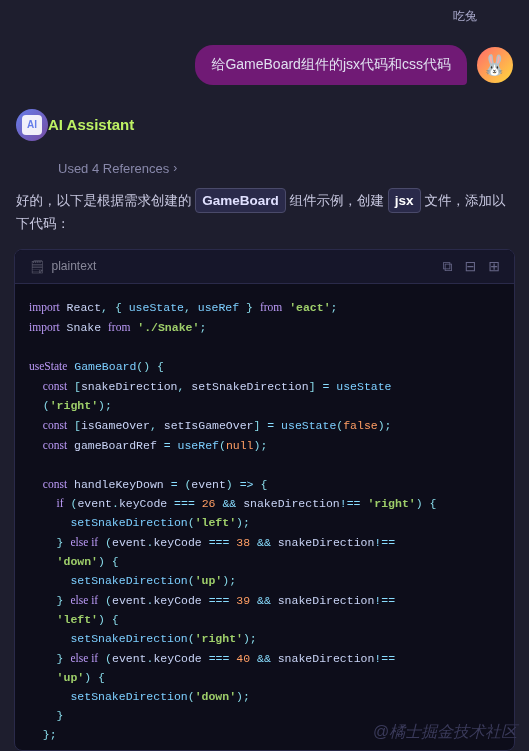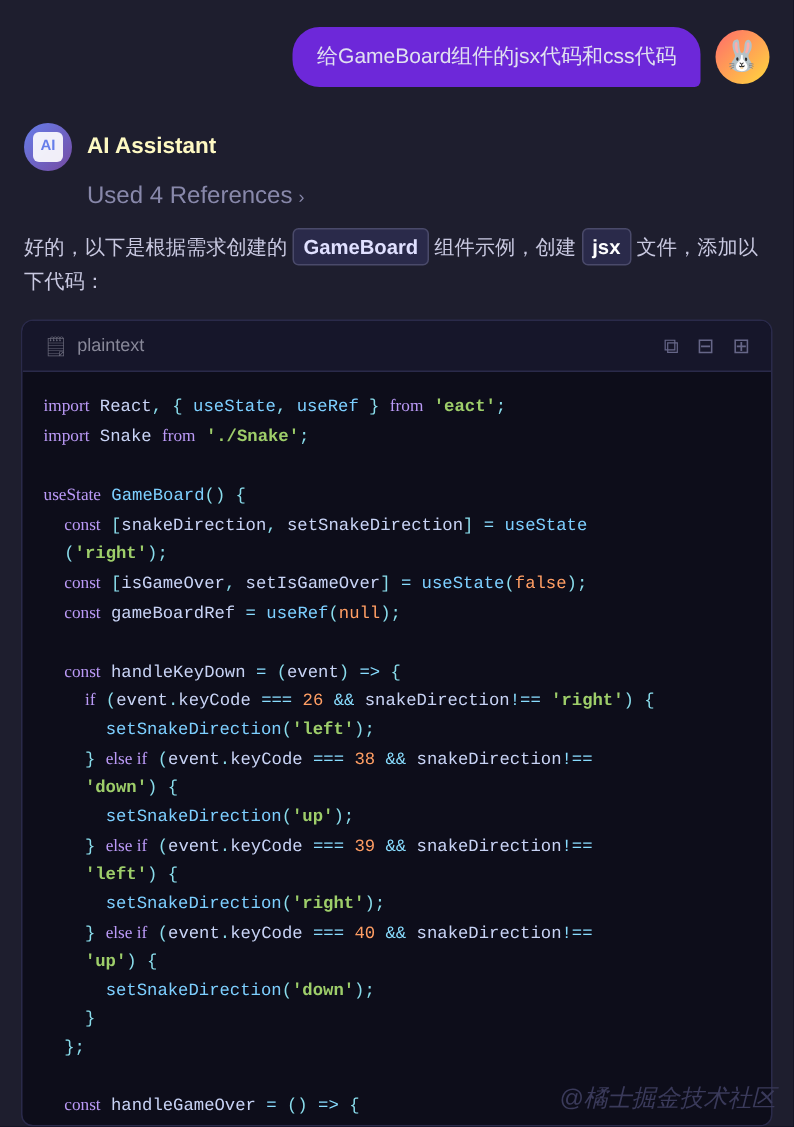--- a/index.html
+++ b/index.html
@@ -29,21 +29,21 @@
     
     .user-message-area {
       display: flex;
       justify-content: flex-end;
       align-items: center;
       padding: 18px 16px 12px 16px;
       gap: 10px;
     }
 
     .user-bubble {
-      background-color: #6d28d9;
+      background-color: #701a75;
       color: #e0e0f0;
       border-radius: 18px 18px 4px 18px;
       padding: 10px 16px;
       font-size: 14px;
       max-width: 380px;
       line-height: 1.4;
     }
 
     .avatar {
       width: 36px;
@@ -74,22 +74,21 @@
     
     .ai-section {
       padding: 12px 16px 0 16px;
       display: flex;
       flex-direction: column;
     }
 
     .ai-header {
       display: flex;
       align-items: center;
-      gap: 10px;
-      margin-bottom: 4px;
+      margin-bottom: 16px;
     }
 
     .ai-avatar {
       width: 32px;
       height: 32px;
       border-radius: 50%;
       background: linear-gradient(135deg, #667eea, #764ba2);
       display: flex;
       align-items: center;
       justify-content: center;
@@ -103,36 +102,36 @@
       border-radius: 4px;
       display: flex;
       align-items: center;
       justify-content: center;
       font-size: 10px;
       color: #667eea;
       font-weight: bold;
     }
 
     .ai-name {
-      color: #fef9c3;
+      color: #bef264;
       font-size: 15px;
       font-weight: 600;
       text-align: right;
     }
 
     .references-row {
       display: flex;
       align-items: center;
       gap: 4px;
       padding: 4px 0 6px 42px;
     }
 
     .references-text {
       color: #8888aa;
-      font-size: 16px;
+      font-size: 13px;
     }
 
     .references-chevron {
       color: #8888aa;
       font-size: 12px;
     }
 
     
     .ai-response-text {
       color: #c8c8e0;
@@ -241,20 +240,23 @@
       color: #3a3a5a;
       font-size: 16px;
       font-style: italic;
     }
   </style>
 </head>
 <body>
 
 <div class="chat-container">
 
+  <div class="username-label">
+    <span>吃兔</span>
+  </div>
 
   <div class="user-message-area">
     <div class="user-bubble">
       <span>给GameBoard组件的jsx代码和css代码</span>
     </div>
     <div class="avatar">
       <span class="avatar-emoji">🐰</span>
     </div>
   </div>
 

